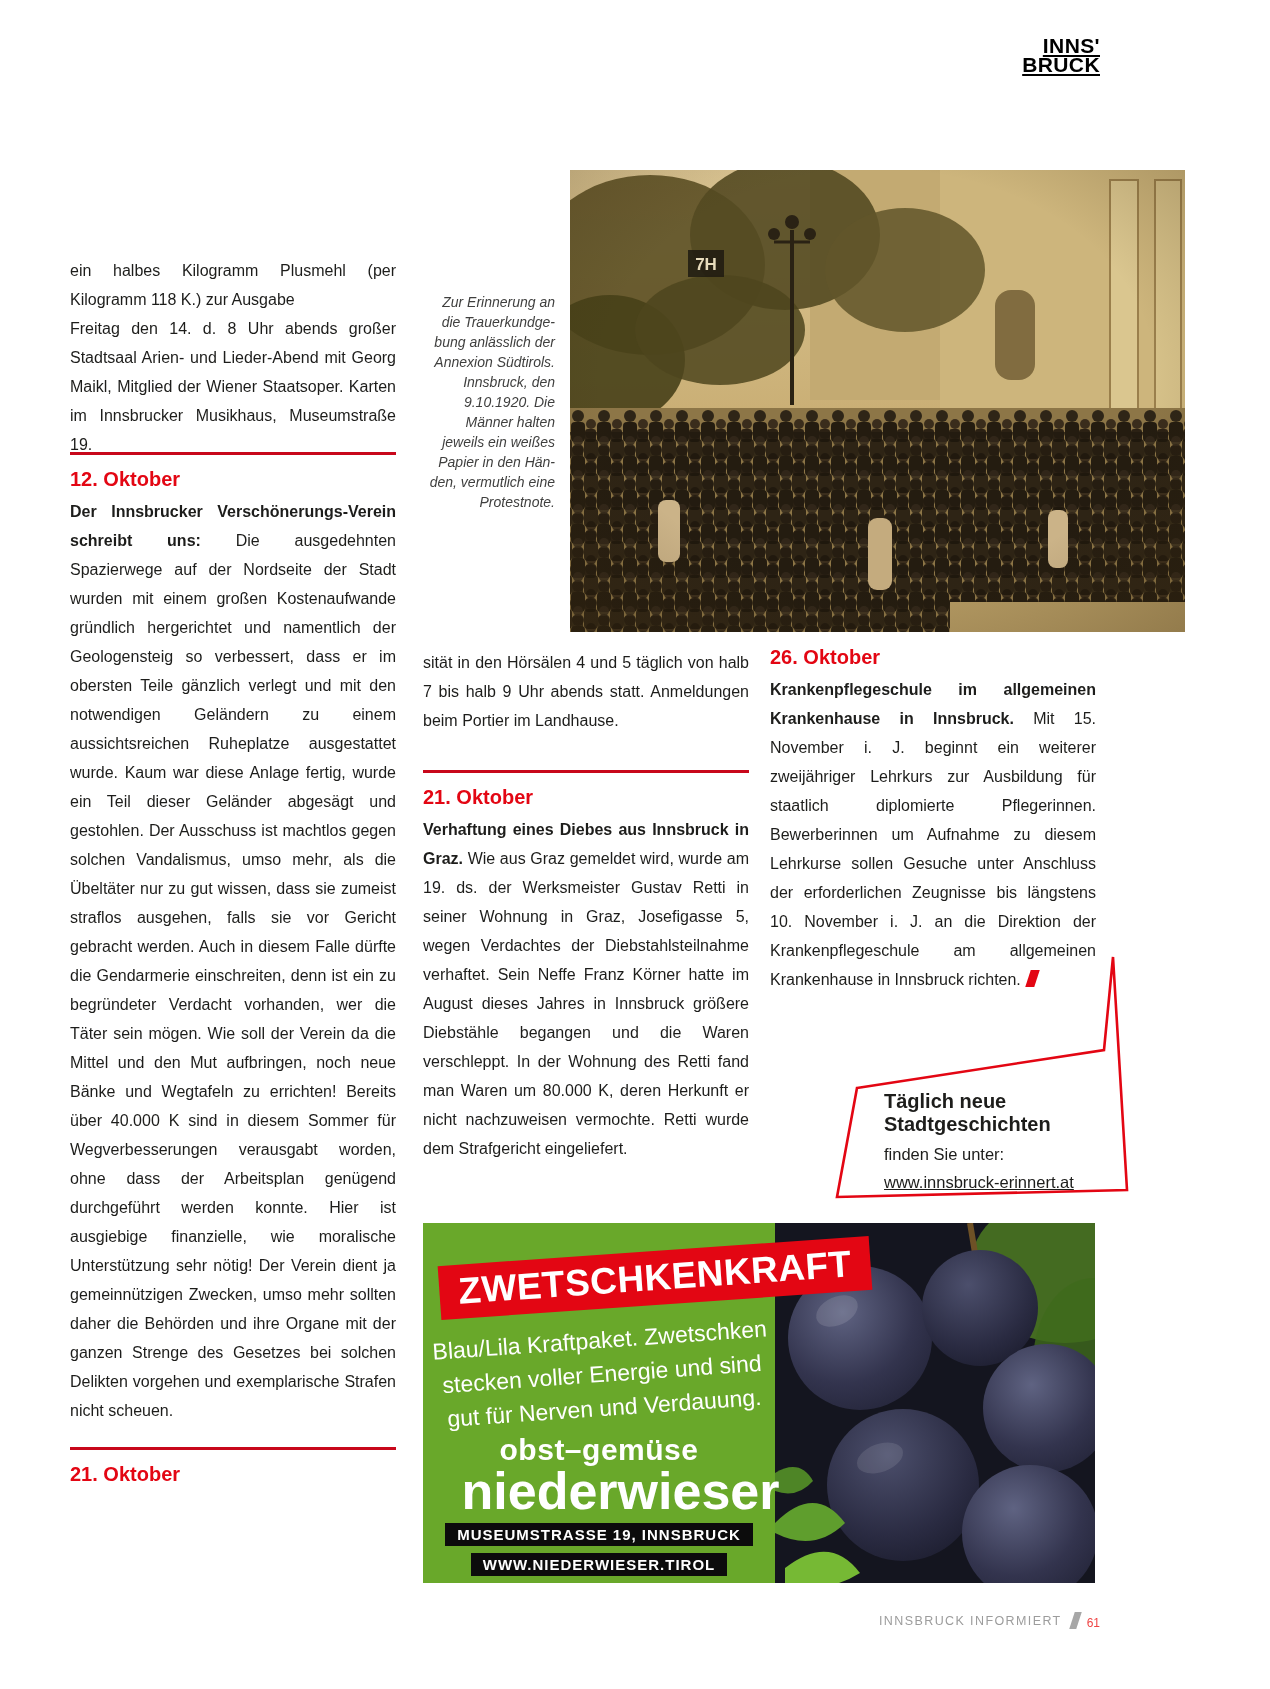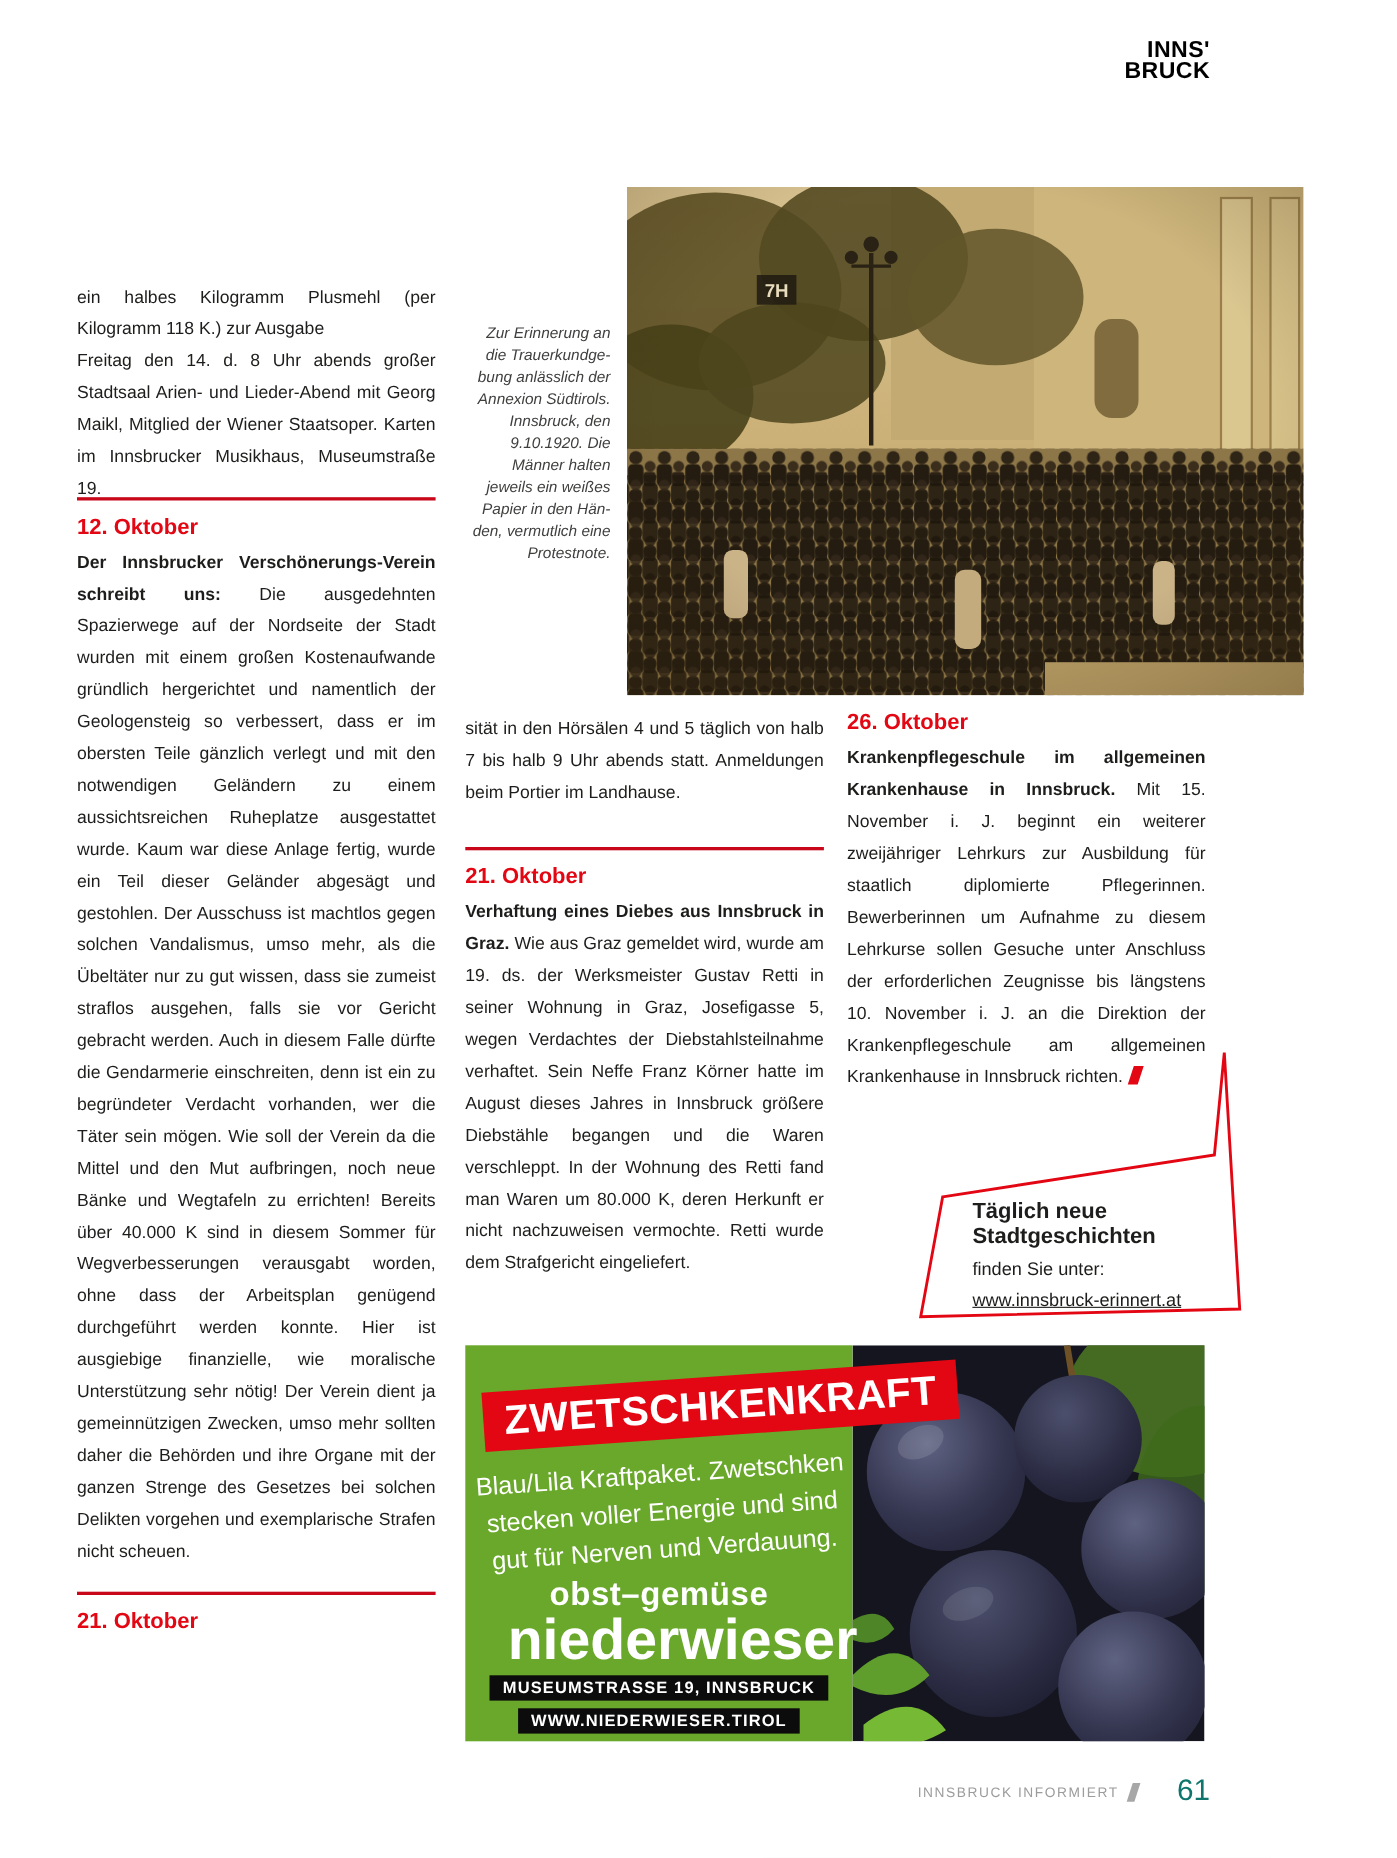--- a/index.html
+++ b/index.html
@@ -1,21 +1,21 @@
 <!DOCTYPE html>
 <html lang="de"><head>
 <meta charset="utf-8">
 <style>
   html,body{margin:0;padding:0;background:#e8e8e8;}
   .page{position:relative;width:1270px;height:1689px;background:#ffffff;overflow:hidden;
         font-family:"Liberation Sans",sans-serif;color:#1d1d1b;}
   .abs{position:absolute;}
   
   .logo{left:900px;top:36px;width:200px;text-align:right;font-weight:800;
-        font-size:21px;line-height:19px;letter-spacing:.4px;color:#000;}
+        font-size:21px;line-height:19px;letter-spacing:.4px;color:#000;text-decoration:underline;}
   
   .photo{left:570px;top:170px;width:615px;height:462px;}
   .photo svg{display:block;width:100%;height:100%;}
   .caption{left:396px;top:292px;width:159px;text-align:right;font-style:italic;
            font-size:14px;line-height:20px;color:#3f3f3e;white-space:pre-line;}
   
   .txtblk{width:326px;}
   .body{font-size:16px;line-height:29px;text-align:justify;margin:0;hyphens:auto;}
   .preline{white-space:pre-line;}
   .date{color:#e30613;font-size:20px;font-weight:700;margin:0 0 5px 0;line-height:26px;}
@@ -43,21 +43,21 @@
   .ad-brand{position:absolute;left:0;top:238px;width:395px;text-align:center;color:#fff;
             font-size:52px;font-weight:700;letter-spacing:0;}
   .ad-label-row{position:absolute;left:0;width:352px;text-align:center;}
   .ad-label{display:inline-block;background:#0c0c0c;color:#fff;font-size:15px;font-weight:700;
             letter-spacing:1px;padding:3px 12px;}
   
   .footer{left:700px;top:1612px;width:400px;text-align:right;}
   .footer-mag{font-size:12.5px;letter-spacing:1.4px;color:#9c9c9c;font-weight:500;vertical-align:2px;}
   .footer-slash{display:inline-block;width:7px;height:17px;background:#a7a7a7;
                 transform:skewX(-18deg);margin:0 8px 0 10px;vertical-align:-2px;}
-  .footer-page{font-size:27px;color:#0f766e;font-weight:500;margin-left:28px;}
+  .footer-page{font-size:12px;color:#ef4444;font-weight:500;}
 </style>
 </head>
 <body>
 
 <div class="page">
 
   <div class="abs logo">
     <div>INNS'</div>
     <div>BRUCK</div>
   </div>

